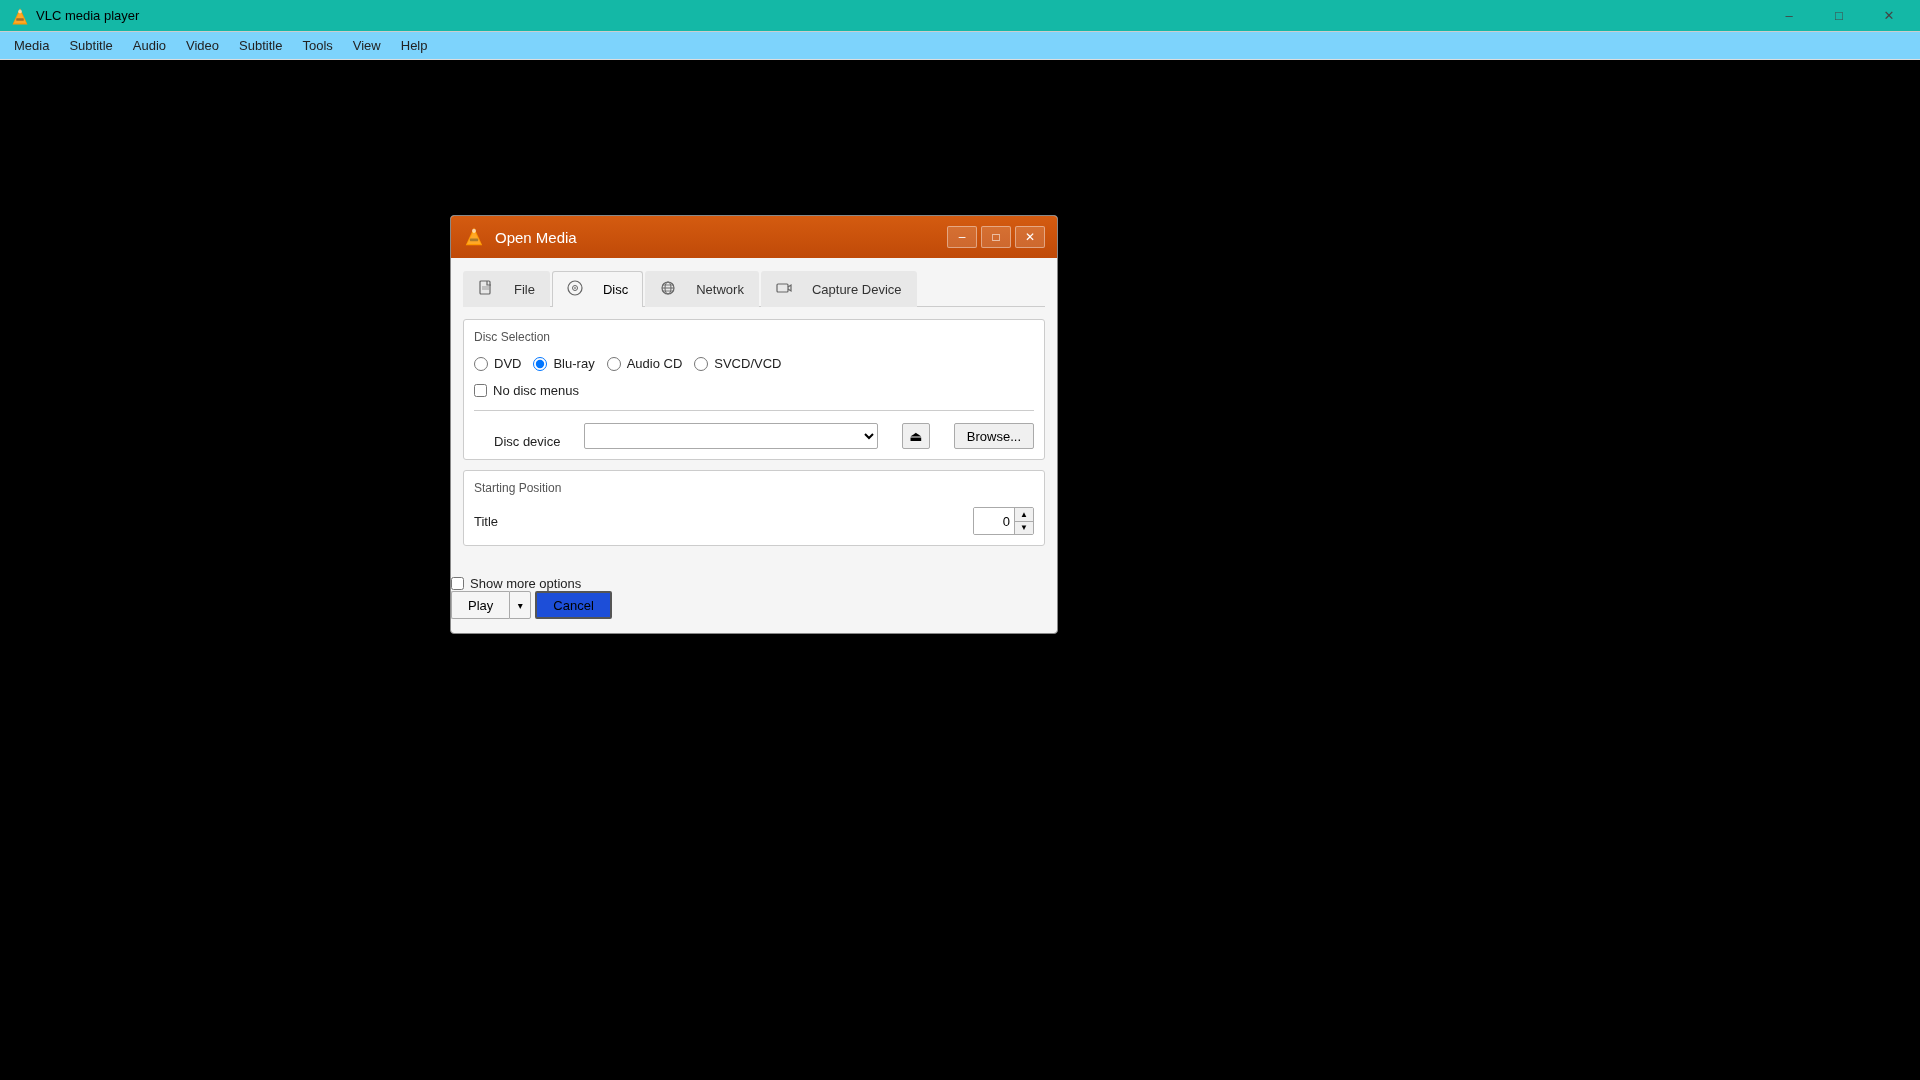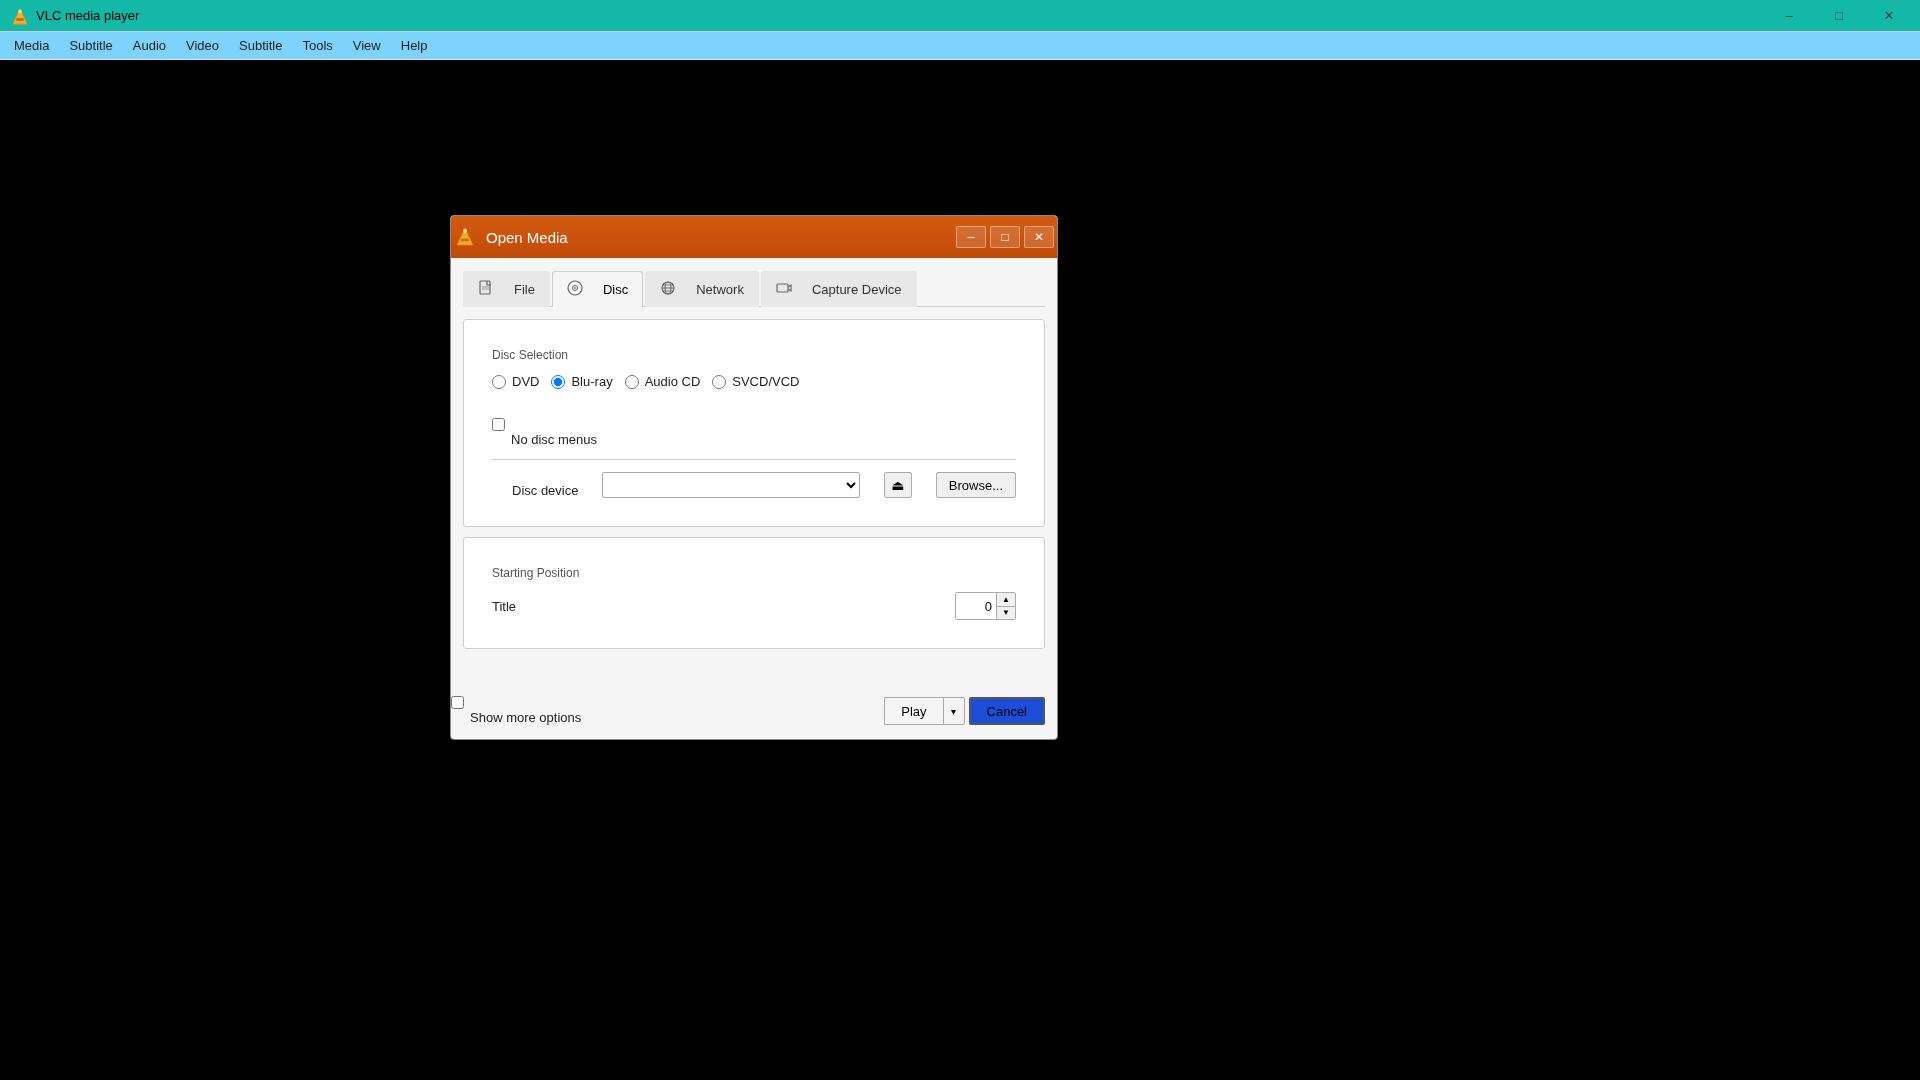--- a/index.html
+++ b/index.html
@@ -101,21 +101,21 @@
       top: 155px;
       left: 450px;
     }
 
     
     #dialog-titlebar {
       background: linear-gradient(to bottom, #d45b10, #c04a08);
       height: 42px;
       display: flex;
       align-items: center;
-      padding: 0 3px;
+      padding: 0 12px;
       color: #fff;
     }
 
     #dialog-vlc-icon {
       width: 22px;
       height: 22px;
       margin-right: 10px;
     }
 
     #dialog-title-text {
@@ -174,21 +174,21 @@
       border-color: #ccc;
       border-bottom-color: #f5f5f5;
       color: #000;
     }
 
     
     .panel {
       background: #fff;
       border: 1px solid #ccc;
       border-radius: 3px;
-      padding: 28px;
+      padding: 10px;
       margin-bottom: 10px;
     }
 
     .panel-title {
       font-size: 12px;
       color: #555;
       margin-bottom: 12px;
     }
 
     
@@ -229,21 +229,20 @@
 
     .checkbox-input {
       width: 13px;
       height: 13px;
       cursor: pointer;
     }
 
     .checkbox-label {
       font-size: 13px;
       color: #222;
-      margin-top: 31px;
     }
 
     
     .divider {
       border: none;
       border-top: 1px solid #ccc;
       margin: 8px 0 12px 0;
     }
 
     
@@ -341,22 +340,23 @@
       justify-content: center;
       font-size: 8px;
       line-height: 1;
     }
     .spinbox-btn + .spinbox-btn { border-top: 1px solid #aaa; }
 
     
     #dialog-bottom {
       padding: 8px 12px 14px 0;
       display: flex;
-      align-items: flex-end;
+      align-items: flex-start;
       justify-content: space-between;
+      flex-direction: column;
     }
 
     .show-more-row {
       display: flex;
       align-items: center;
       gap: 6px;
     }
 
     .bottom-btns {
       display: flex;

